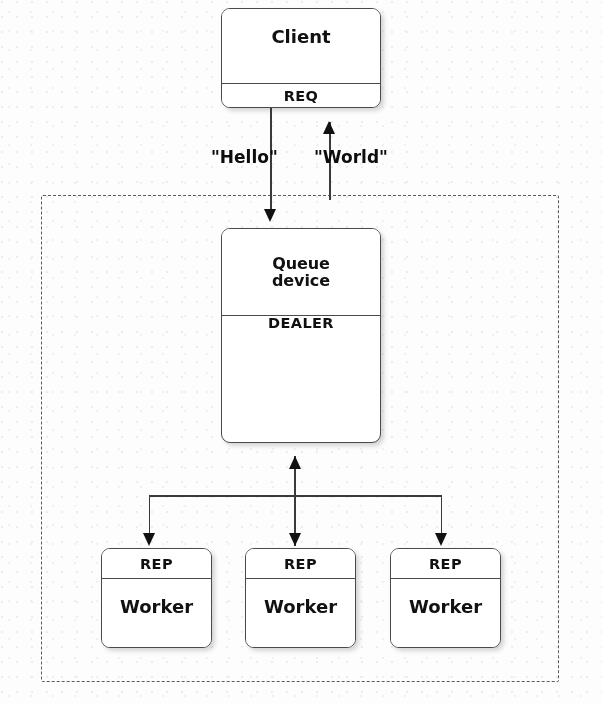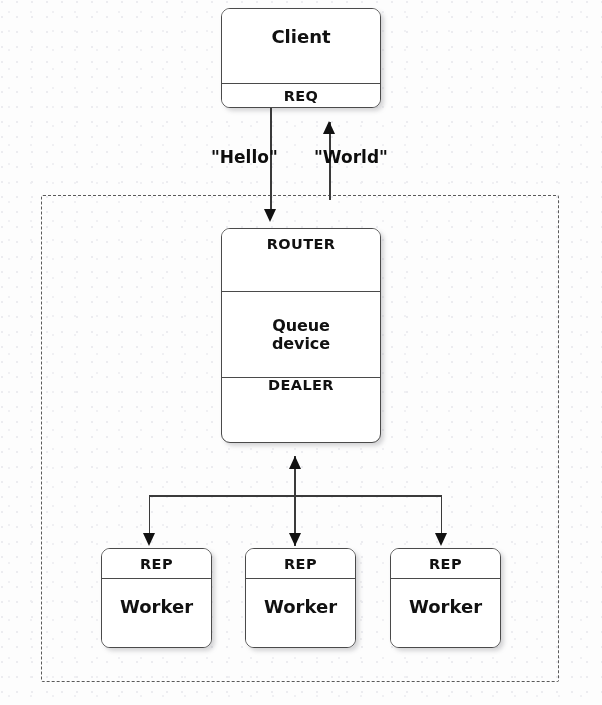--- a/index.html
+++ b/index.html
@@ -69,21 +69,20 @@
   .lbl-title {
     font-size: 18px;
     font-weight: bold;
   }
   .lbl-queue {
     font-size: 16px;
     font-weight: bold;
     line-height: 1.08;
     letter-spacing: -0.1px;
     white-space: pre-line;
-    margin-top: 32px;
   }
 
   
   .vline, .hline {
     position: absolute;
     background: #3a3a3a;
   }
   .vline { width: 1.7px; }
   .hline { height: 1.7px; }
 
@@ -126,21 +125,20 @@
 
   <div class="vline" style="left:270px; top:108px; height:102px;"></div>
   <div class="arrow arrow-down" style="left:264.2px; top:209px;"></div>
   <div class="flow-label" style="left:211px; top:147px;">"Hello"</div>
 
   <div class="vline" style="left:329px; top:122px; height:78px;"></div>
   <div class="arrow arrow-up" style="left:323.2px; top:121px;"></div>
   <div class="flow-label" style="left:314px; top:147px;">"World"</div>
 
   <div class="node" style="left:221px; top:228px; width:160px; height:215px;">
-    <div class="seg lbl-socket" style="height:30px;">ROUTER</div>
     <div class="seg lbl-queue" style="height:86px;">Queue
 device</div>
     <div class="seg lbl-socket" style="height:14px;">DEALER</div>
   </div>
 
   <div class="vline" style="left:294.2px; top:456px; height:90px;"></div>
   <div class="arrow arrow-up" style="left:288.5px; top:456px;"></div>
   <div class="arrow arrow-down" style="left:288.5px; top:533px;"></div>
 
   <div class="hline" style="left:149px; top:495px; width:293px;"></div>

